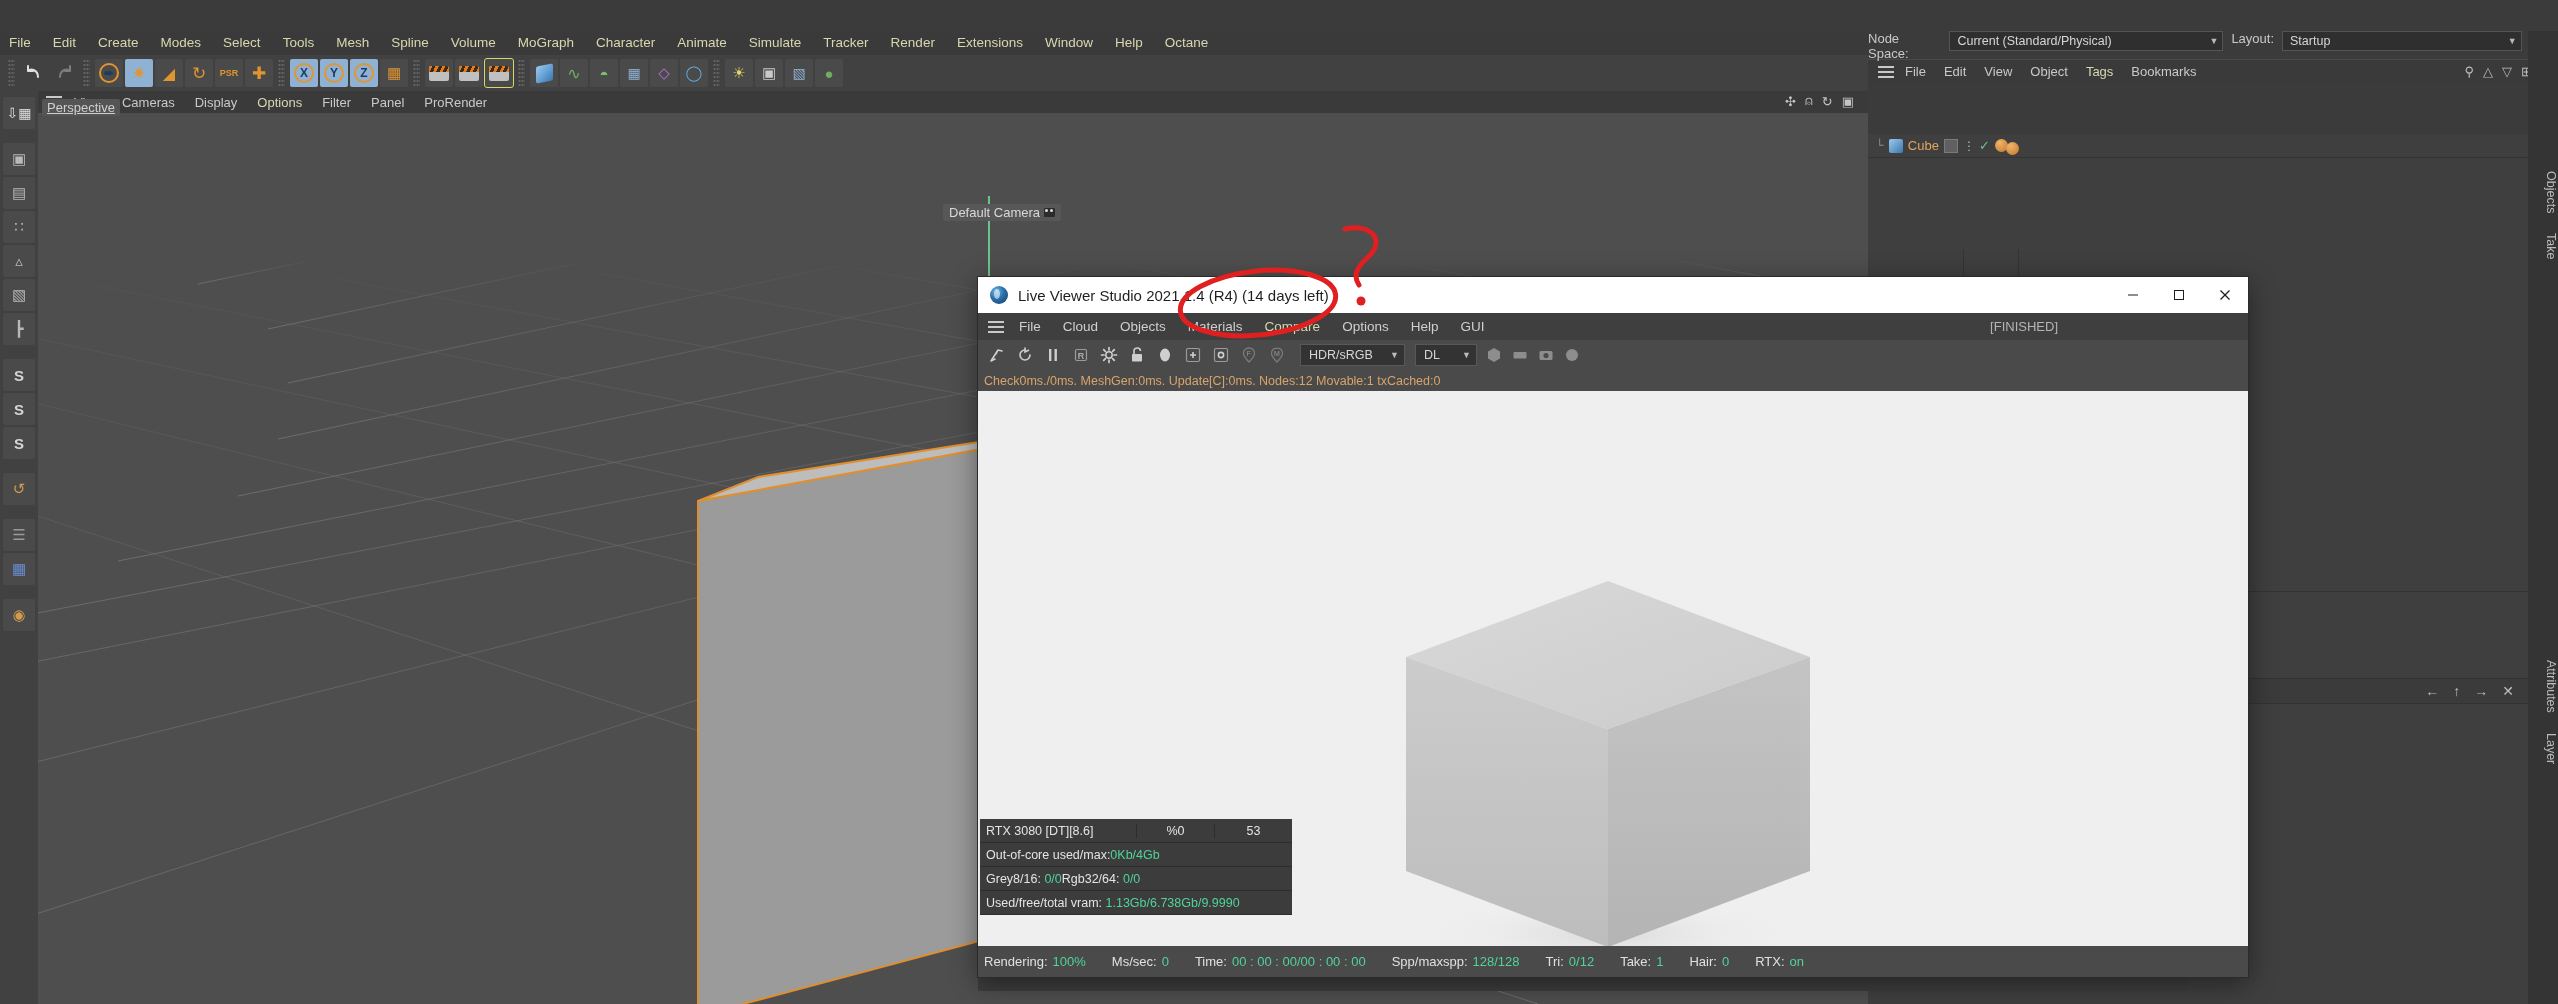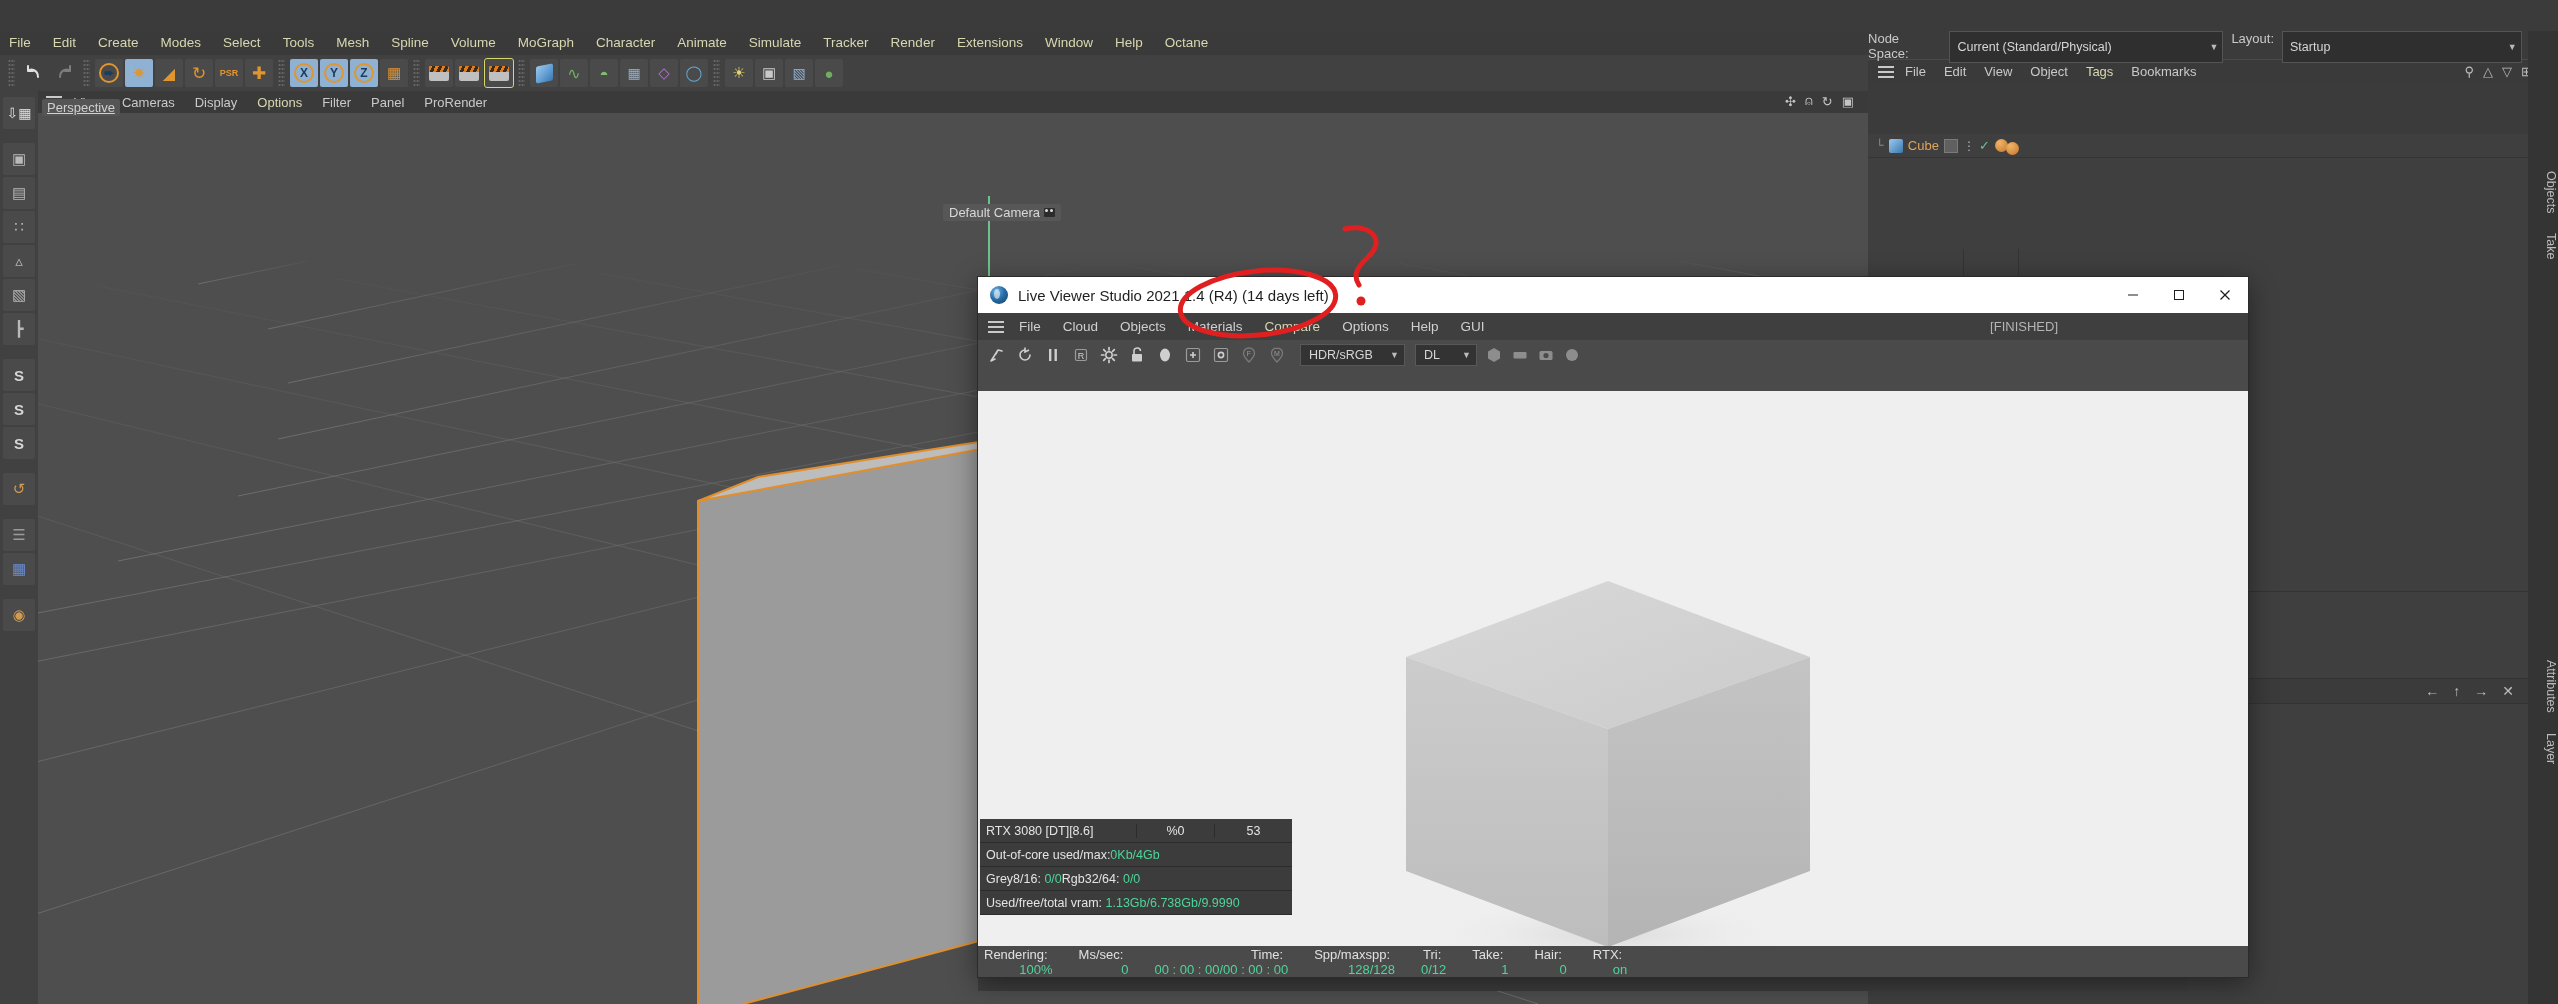--- a/index.html
+++ b/index.html
@@ -137,21 +137,21 @@
   .right-panel {
     position: absolute; left: 1868px; top: 31px; width: 690px; height: 973px;
     background: #3b3b3b;
   }
   .rp-header {
     height: 28px; display: flex; justify-content: flex-end;
     padding-right: 10px; gap: 8px; background: #3b3b3b;
   }
   .rp-header .lbl { font-size: 13px; color: #c9c9c9; }
   .combo {
-    height: 32px; background: #2f2f2f; border: 1px solid #545454;
+    height: 20px; background: #2f2f2f; border: 1px solid #545454;
     display: flex; align-items: center; padding: 0 4px 0 7px; gap: 12px;
     font-size: 12.5px; color: #d6d6d6;
   }
   .combo .caret { margin-left: auto; font-size: 9px; color: #b9b9b9; }
   .rp-menubar {
     height: 24px; display: flex; align-items: center; background: #3a3a3a; border-top: 1px solid #4a4a4a;
   }
   .rp-menubar .mi { font-size: 13px; color: #c9c9c9; padding: 0 9px; }
   .rp-menubar .mi.hi { color: #d8d7b0; }
   .rp-tools { margin-left: auto; display: flex; gap: 9px; padding-right: 26px; color: #bdbdbd; font-size: 13px; }
@@ -261,21 +261,21 @@
   .stat-row .c3 { width: 78px; text-align:center; border-left:1px solid #2c2c2c; }
   .g { color: #4fd49a; }
   .stat-row .pad2 { }
 
   .lv-footer {
     position: absolute; left: 0; bottom: 0; width: 100%; height: 31px;
     background: #4a4a4a; display: flex; align-items: center; gap: 0px;
     font-size: 13px; color: #e0e0e0; padding-left: 6px;
   }
   .lv-footer .k { margin-right: 5px; }
-  .lv-footer .grp { margin-right: 26px; display:flex; align-items:flex-end;flex-direction:column; }
+  .lv-footer .grp { margin-right: 26px; display:flex; align-items:flex-end; }
 
   
   .annot { position: absolute; left: 1140px; top: 215px; pointer-events: none; }
 
   
   .bottom-strip {
     position: absolute; left: 978px; top: 977px; width: 1210px; height: 14px; background: #3d3d3d;
   }
 </style>
 </head>
@@ -729,20 +729,21 @@
             <circle cx="9" cy="9.5" r="2.6" fill="#4a4a4a"></circle>
           </svg>
       </span>
       <span class="lv-swatch">
         <svg width="18" height="18" viewBox="0 0 18 18">
             <circle cx="9" cy="9" r="6" fill="#8d8d8d"></circle>
           </svg>
       </span>
     </div>
 
+    <div class="lv-status">Check0ms./0ms. MeshGen:0ms. Update[C]:0ms. Nodes:12 Movable:1 txCached:0</div>
 
     <div class="lv-canvas">
       <svg class="lv-cube" viewBox="0 0 436 400">
         <defs>
           <linearGradient id="topf" x1="0" y1="0" x2="1" y2="1">
             <stop offset="0%" stop-color="#d9d9d9"></stop>
               <stop offset="100%" stop-color="#cbcbcb"></stop>
           </linearGradient>
           <linearGradient id="leftf" x1="0" y1="0" x2="0" y2="1">
             <stop offset="0%" stop-color="#cccccc"></stop>

